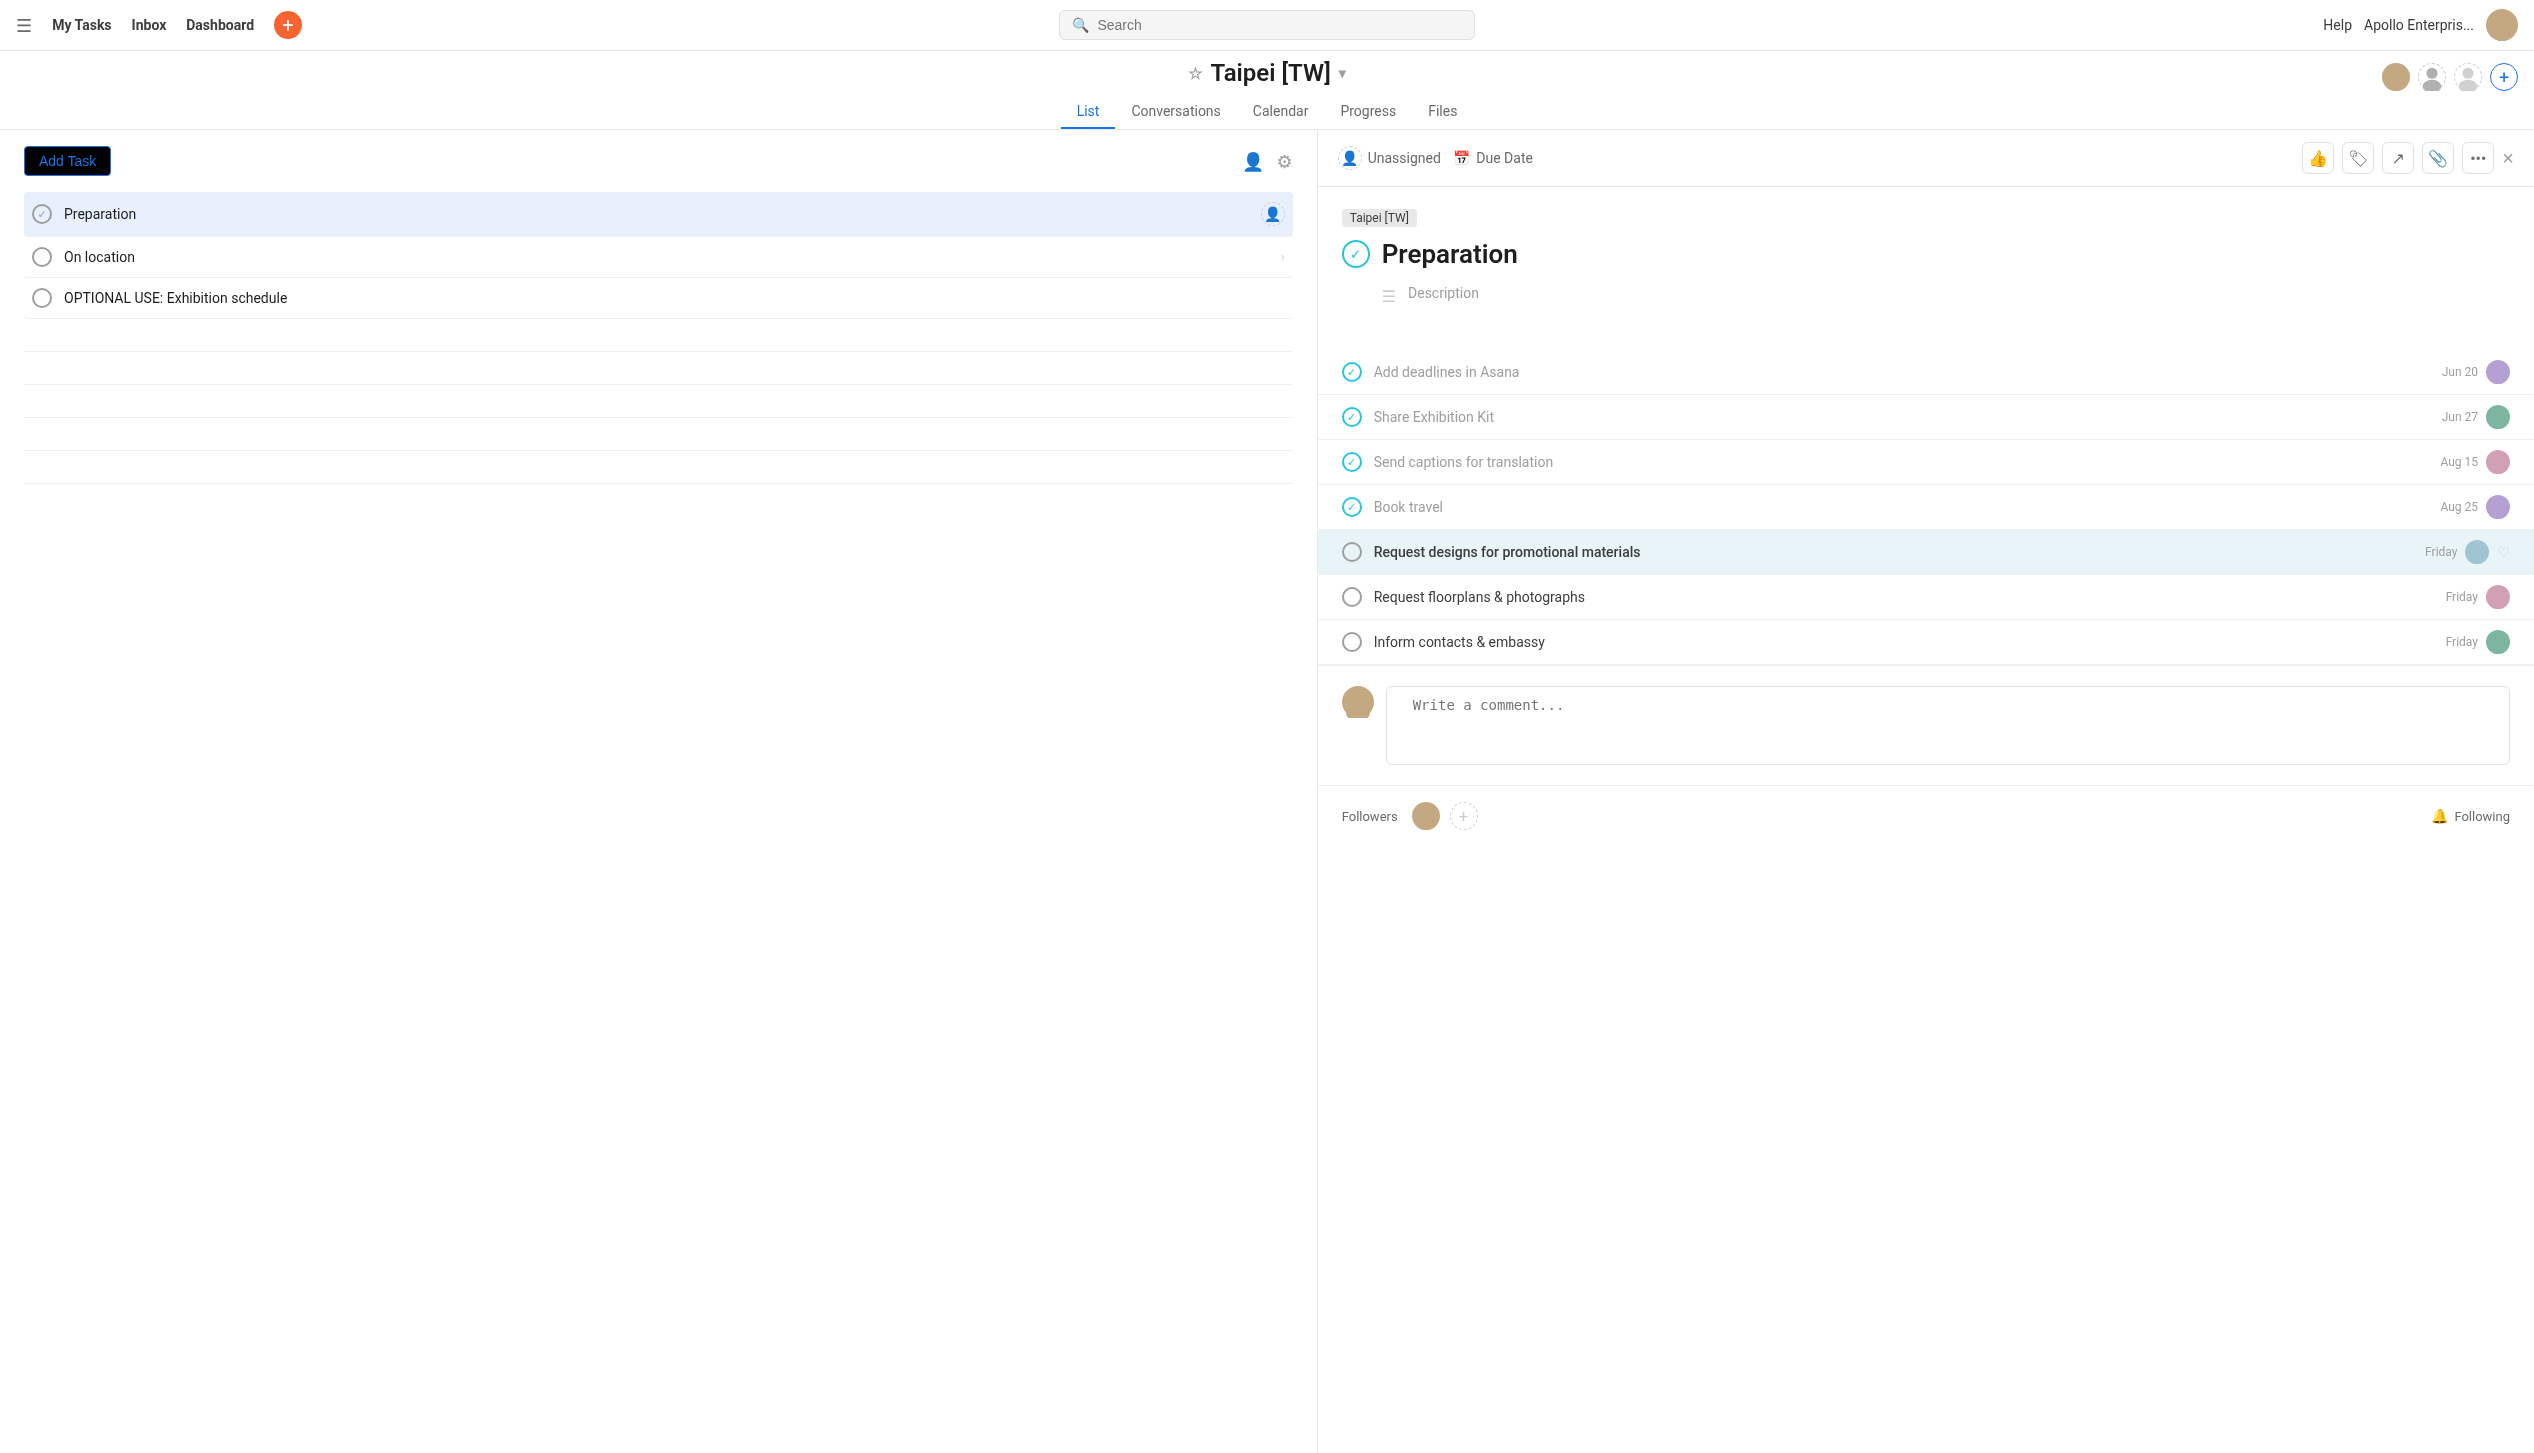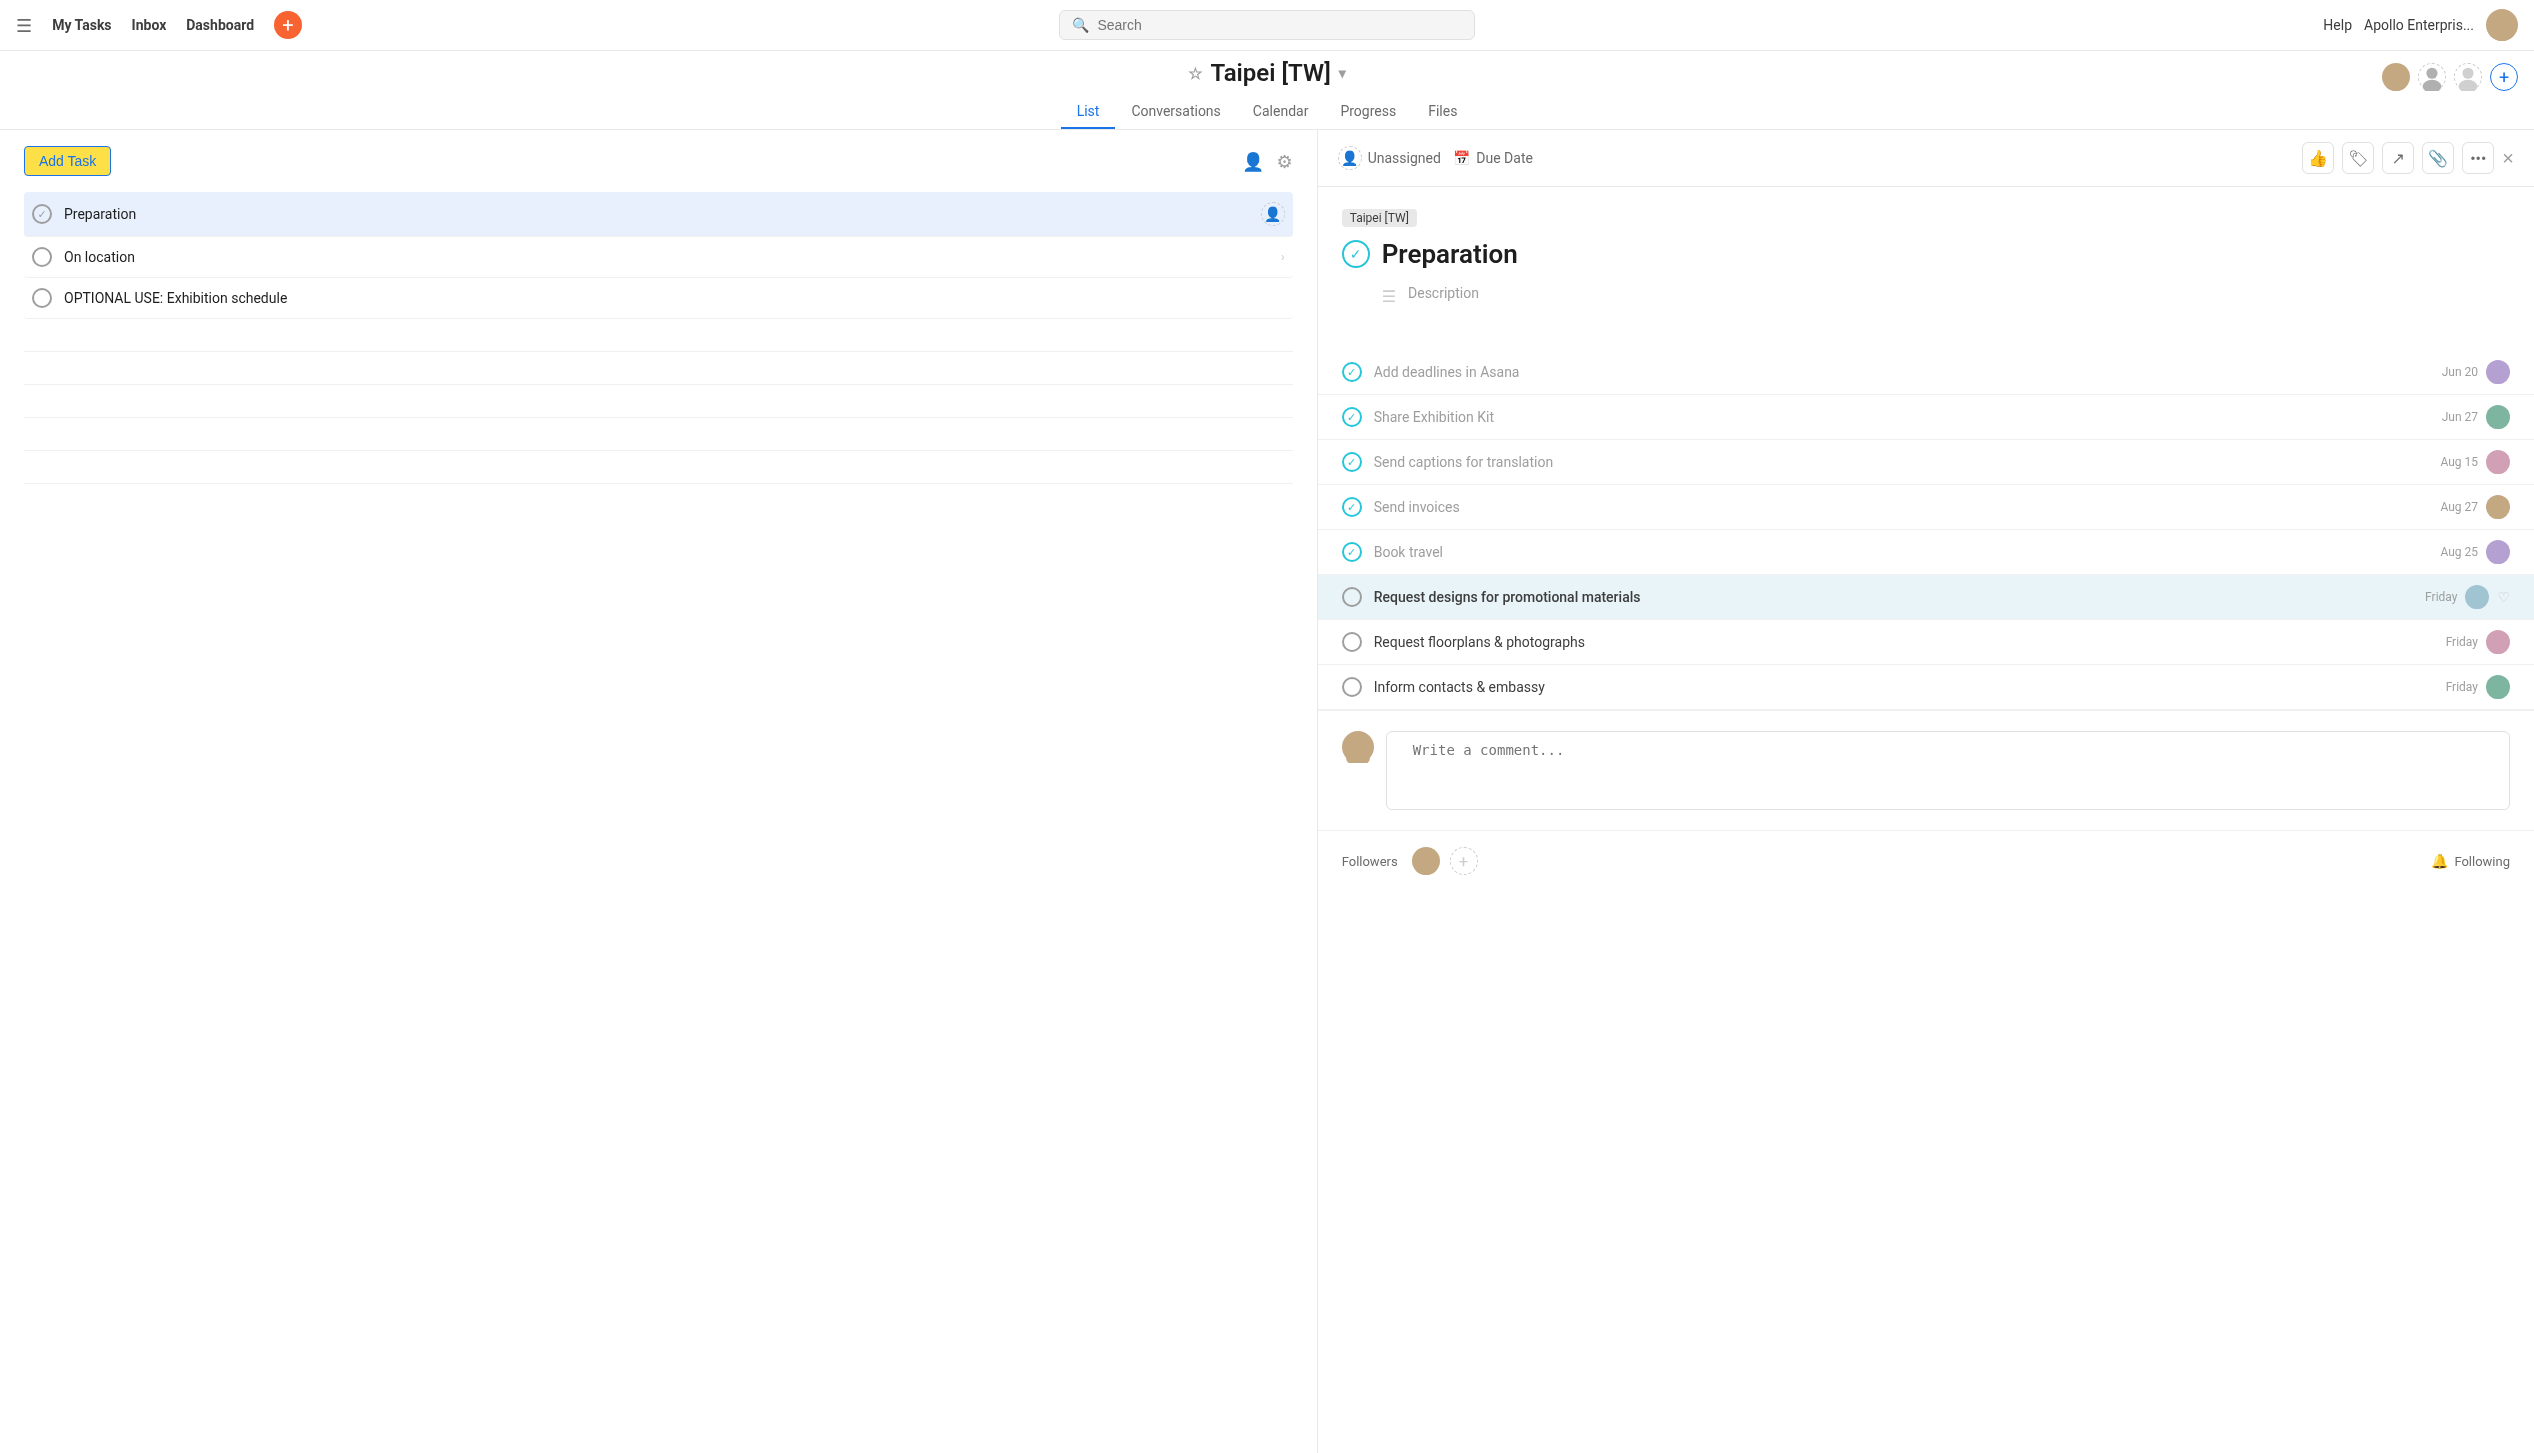--- a/index.html
+++ b/index.html
@@ -146,21 +146,21 @@
     }
     .toolbar {
       display: flex;
       align-items: center;
       justify-content: space-between;
       padding: 0 24px 16px 24px;
     }
     .add-task-btn {
       border: 1px solid #1a73e8;
       color: #1a73e8;
-      background: #fde047;
+      background: #000000;
       border-radius: 4px;
       padding: 6px 14px;
       font-size: 14px;
       cursor: pointer;
       font-weight: 500;
     }
     .toolbar-icons {
       display: flex;
       gap: 12px;
       color: #9e9e9e;
@@ -586,31 +586,20 @@
         <span class="subtask-label completed">Send captions for translation</span>
         <span class="subtask-date">Aug 15</span>
         <div class="subtask-avatar av4">
           <svg width="24" height="24" viewBox="0 0 24 24">
               <circle cx="12" cy="8" r="5" fill="#d2a0b5"></circle>
               <ellipse cx="12" cy="20" rx="9" ry="6" fill="#d2a0b5"></ellipse>
             </svg>
         </div>
       </div>
 
-      <div class="subtask-row">
-        <div class="subtask-check done"></div>
-        <span class="subtask-label completed">Send invoices</span>
-        <span class="subtask-date">Aug 27</span>
-        <div class="subtask-avatar av2">
-          <svg width="24" height="24" viewBox="0 0 24 24">
-              <circle cx="12" cy="8" r="5" fill="#c4a882"></circle>
-              <ellipse cx="12" cy="20" rx="9" ry="6" fill="#c4a882"></ellipse>
-            </svg>
-        </div>
-      </div>
 
       <div class="subtask-row">
         <div class="subtask-check done"></div>
         <span class="subtask-label completed">Book travel</span>
         <span class="subtask-date">Aug 25</span>
         <div class="subtask-avatar av1">
           <svg width="24" height="24" viewBox="0 0 24 24">
               <circle cx="12" cy="8" r="5" fill="#b5a0d2"></circle>
               <ellipse cx="12" cy="20" rx="9" ry="6" fill="#b5a0d2"></ellipse>
             </svg>

